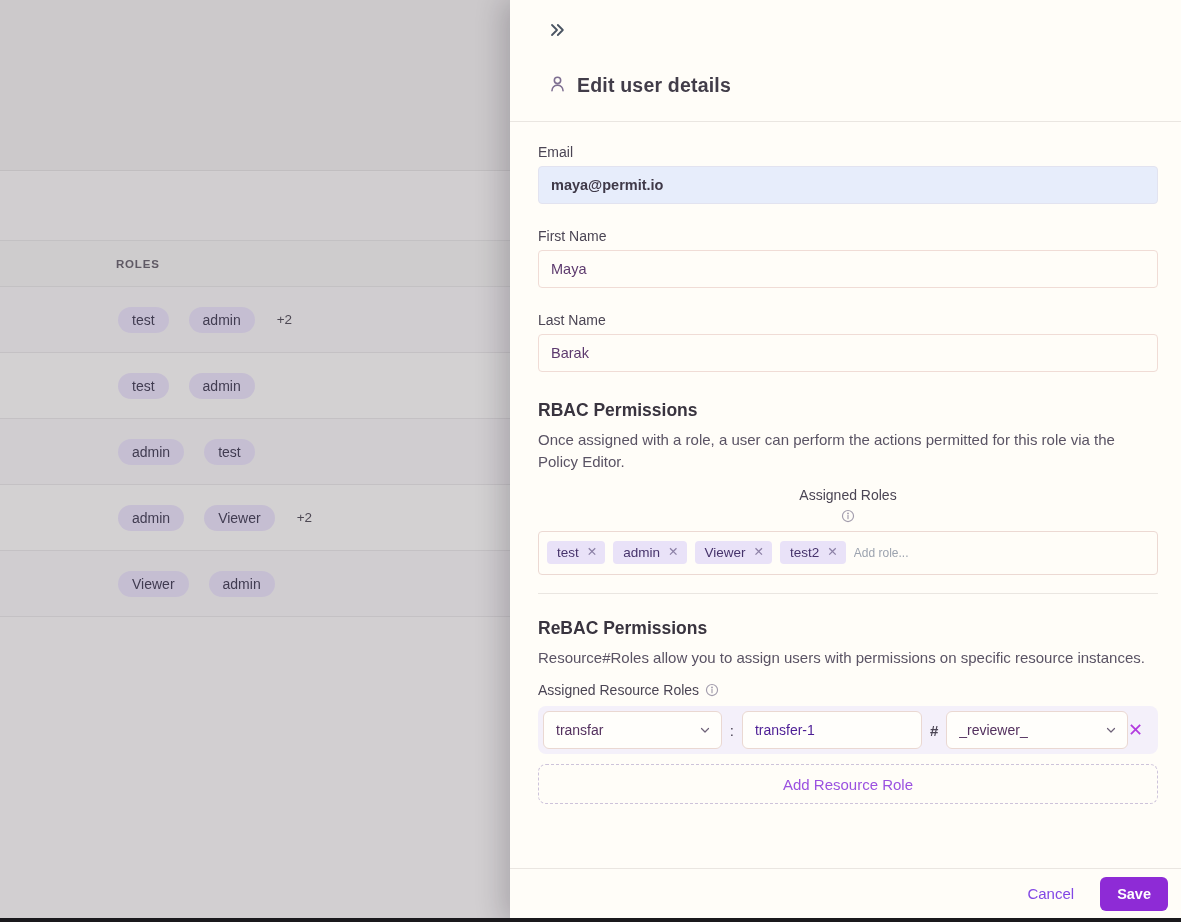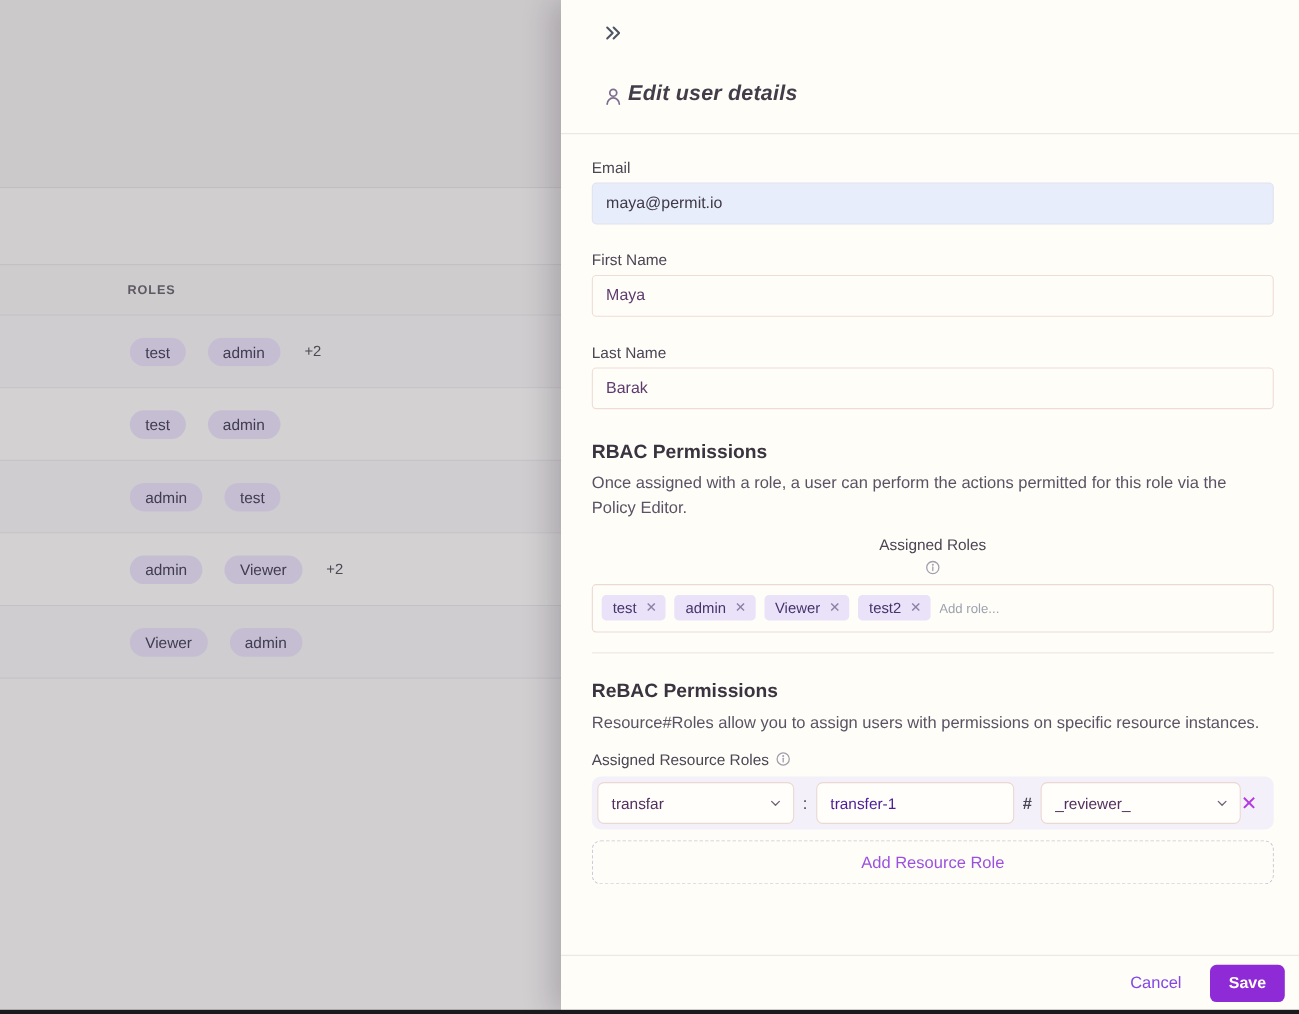--- a/index.html
+++ b/index.html
@@ -23,33 +23,33 @@
              background:#E4DDF4; color:#47425A; font-size:14px; }
   .bg-more { color:#55505C; font-size:13.5px; margin-left:2px; }
   .overlay { position:absolute; inset:0; background:rgba(35,31,40,0.16); }
 
   
   .drawer { position:absolute; top:0; right:0; width:671px; height:100%;
             background:#FFFDF8; box-shadow:-8px 0 26px rgba(22,17,30,0.20);
             padding-top:74px; }
   .collapse-btn { position:absolute; top:16px; left:33px; width:28px; height:28px;
                   background:none; border:none; cursor:pointer; color:#4B5563; display:flex; align-items:center; justify-content:center; }
-  .title-row { display:flex; align-items:flex-end; gap:4px; padding:0 23px 0 38px;font-style:italic; }
+  .title-row { display:flex; align-items:flex-start; gap:10px; padding:0 23px 0 38px; }
   .title-row h1 { font-size:19.5px; font-weight:700; color:#423D49; letter-spacing:0.2px; }
   .user-icon { color:#7E6F91; display:flex; }
   .title-divider { border:none; border-top:1px solid #EAE6E1; margin-top:24px; }
 
   .content { padding:0 23px 0 28px; }
   .field-label { display:flex; align-items:center; gap:6px; font-size:14px; color:#4B4554; margin-top:22px; }
   .field-label.gap { margin-top:24px; }
   input.field { display:block; margin-top:6px; width:100%; height:38px;
                 border:1px solid #F0DCD6; border-radius:4px; background:#FFFDF8;
                 padding:0 12px; font-size:14.5px; color:#5D3A6E;
                 font-family:"Liberation Sans", sans-serif; outline:none; }
-  input.email-field { background:#E7EDFB; border-color:#E2E3F0; color:#3F3948; }
+  input.email-field { background:#E7EDFB; border-color:#E2E3F0; color:#3F3948;font-weight:bold; }
 
   .section-heading { margin-top:28px; font-size:17.5px; font-weight:700; color:#39343F; }
   .section-desc { margin-top:8px; font-size:15px; line-height:1.45; color:#5A5364; }
 
   .roles-box { margin-top:8px; min-height:44px; border:1px solid #ECD9D3; border-radius:4px;
                display:flex; align-items:center; flex-wrap:wrap; gap:8px; padding:8px; cursor:text; }
   .chip { display:inline-flex; align-items:center; gap:8px; background:#E9E2F8; border-radius:4px;
           padding:4px 8px 4px 10px; font-size:13.5px; color:#46336B; }
   .chip-x { color:#8C80A6; font-size:12.5px; cursor:pointer; line-height:1; }
   .add-role-input { flex:1; min-width:140px; border:none; outline:none; background:transparent;

